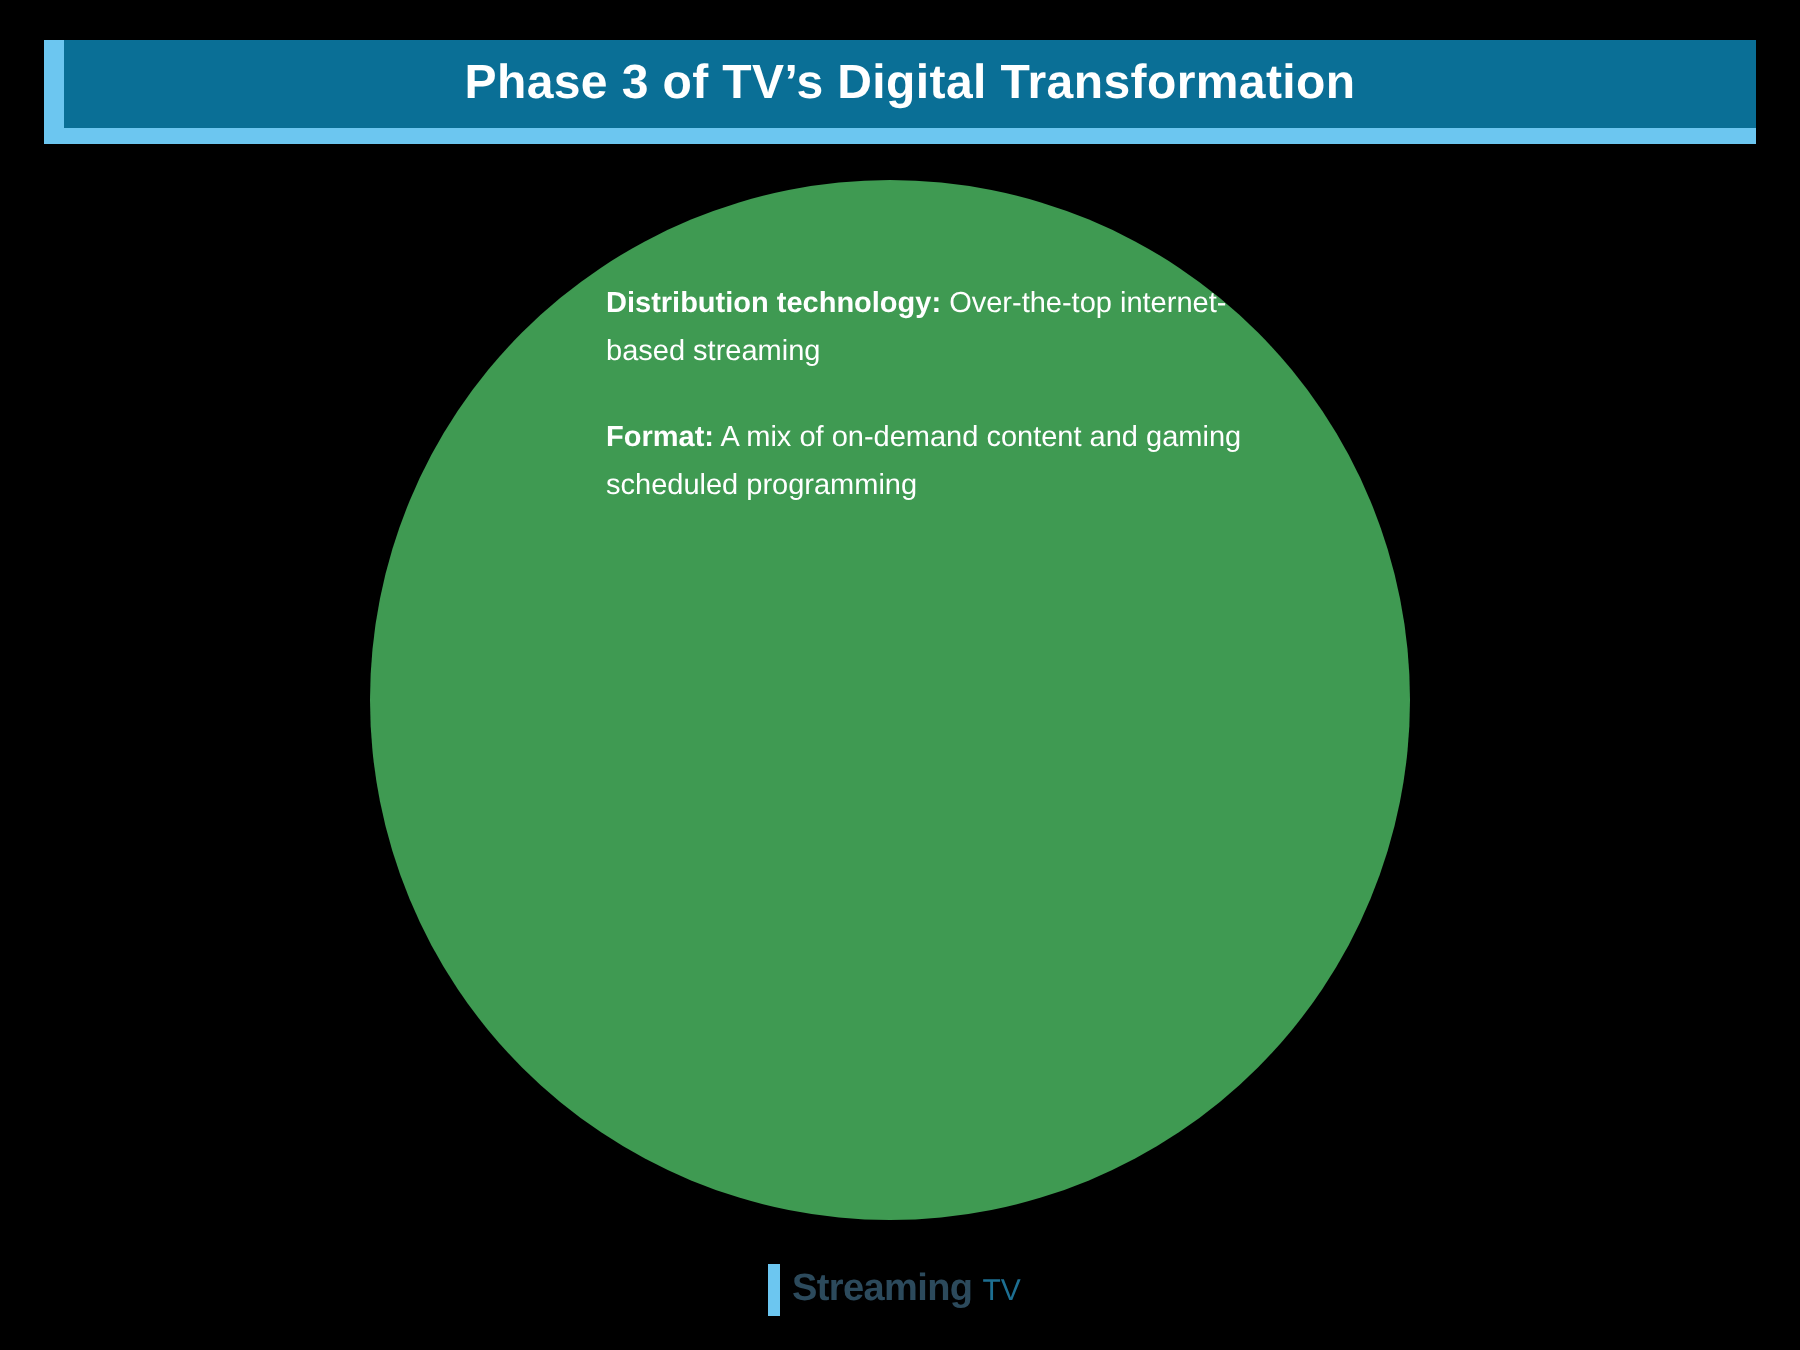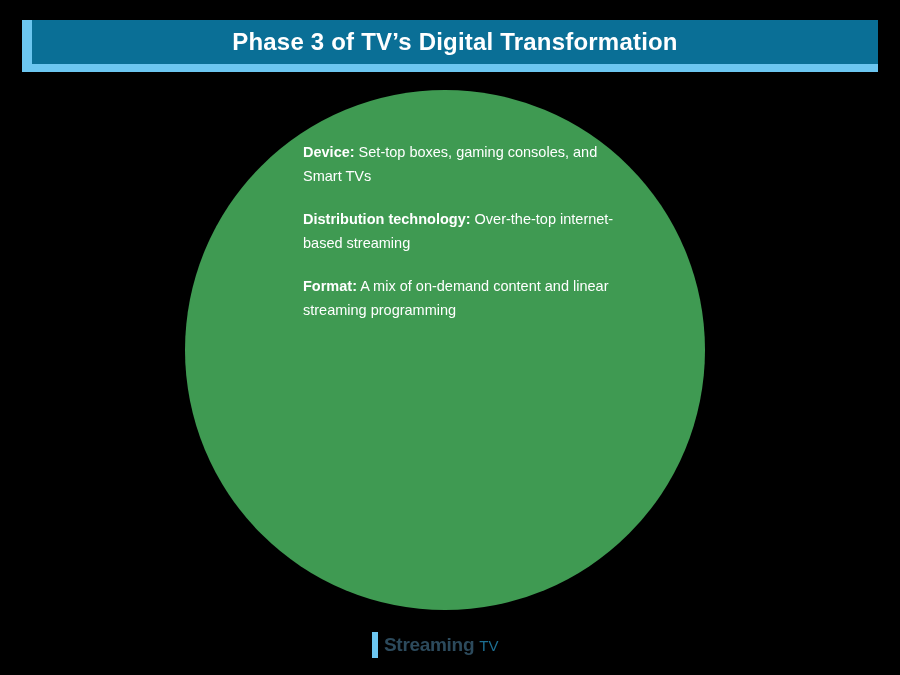--- a/index.html
+++ b/index.html
@@ -92,21 +92,21 @@
   .bullet .lbl {
     font-weight: bold;
   }
   .bullet .txt {
     font-weight: normal;
   }
 
   
   #footer-logo {
     position: absolute;
-    left: 372px;
+    left: 384px;
     top: 630px;
     height: 30px;
     display: flex;
     align-items: center;
   }
   #logo-bar {
     width: 6px;
     height: 26px;
     background: #6cc6f0;
     margin-right: 6px;
@@ -132,30 +132,27 @@
 
   <div id="title-bar"></div>
   <div id="title-bar-accent-left"></div>
   <div id="title-bar-accent-bottom"></div>
   <div id="title-text">Phase 3 of TV’s Digital Transformation</div>
 
   <div id="circle"></div>
 
   <div id="circle-content">
 
-    <div class="bullet">
-      <span class="lbl">Device:</span><span class="txt"> Set-top boxes, gaming consoles, and Smart TVs</span>
-    </div>
 
     <div class="bullet">
       <span class="lbl">Distribution technology:</span><span class="txt"> Over-the-top internet-based streaming</span>
     </div>
 
     <div class="bullet">
-      <span class="lbl">Format:</span><span class="txt"> A mix of on-demand content and linear streaming programming</span>
+      <span class="lbl">Format:</span><span class="txt"> A mix of on-demand content and gaming scheduled programming</span>
     </div>
 
 
 
   </div>
 
   <div id="footer-logo">
     <div id="logo-bar"></div>
     <span id="logo-text">Streaming</span>
     <span id="logo-mark">TV</span>

